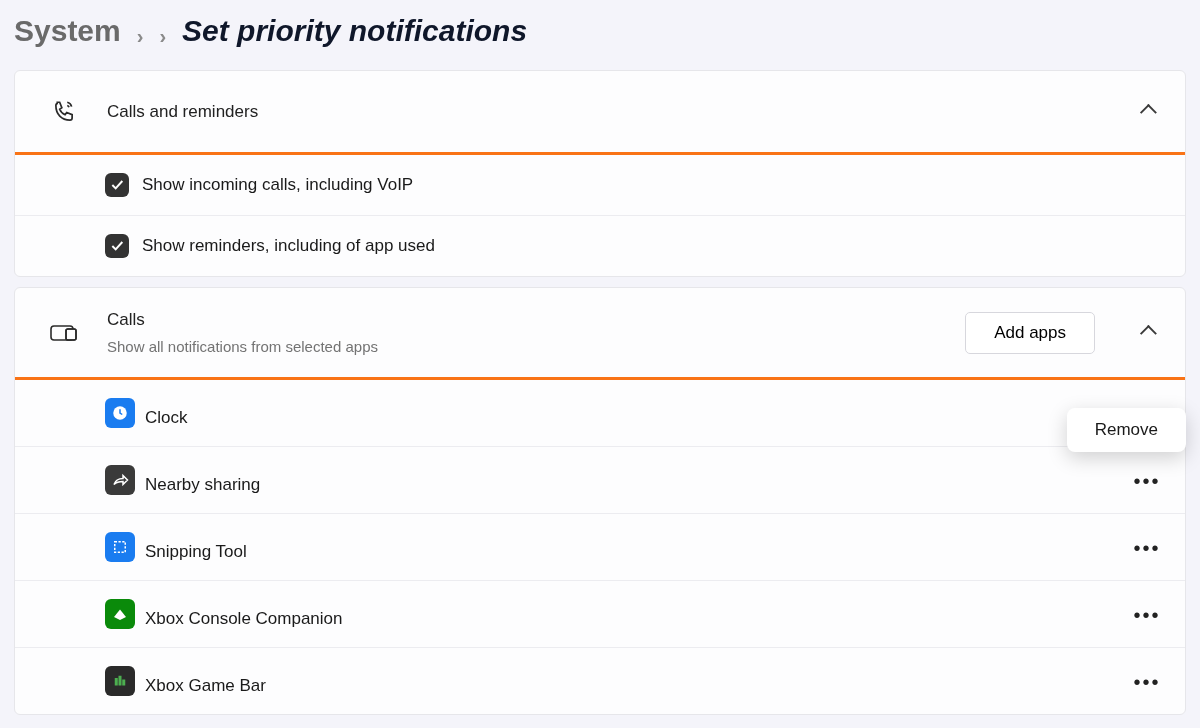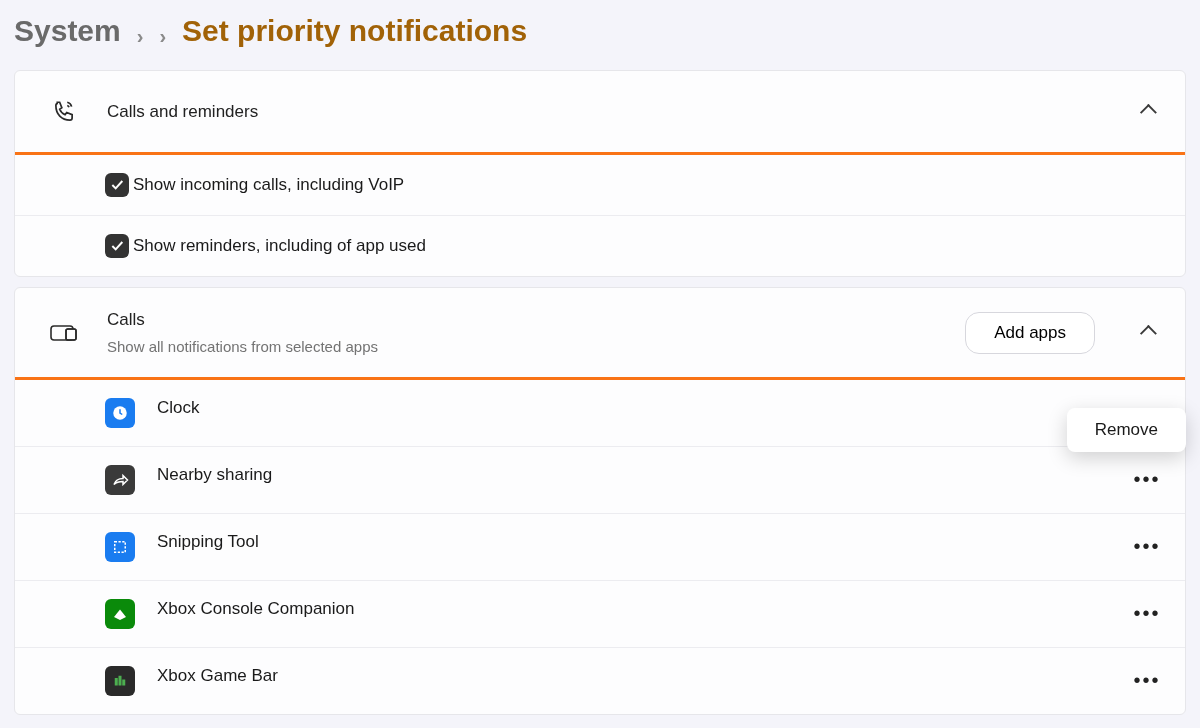--- a/index.html
+++ b/index.html
@@ -25,21 +25,22 @@
   }
   .breadcrumb .crumb-link {
     color: #6a6a6a;
     cursor: pointer;
   }
   .breadcrumb .chev {
     color: #8a8a8a;
     font-size: 20px;
   }
   .breadcrumb .crumb-current {
-    color: #a16207;
+    color: #0f172a;
+    font-style: italic;
   }
 
   
   .card {
     margin: 0 14px 10px 14px;
     background: #fdfdfe;
     border: 1px solid #e6e6ea;
     border-radius: 6px;
     overflow: hidden;
   }
@@ -60,50 +61,50 @@
     color: #2b2b2b;
   }
   .section-header .titles { flex: 1; }
   .section-header .title { font-size: 17px; color: #222; }
   .section-header .subtitle { font-size: 15px; color: #737373; margin-top: 8px; }
   .section-header .chevron { width: 28px; color: #3a3a3a; display:flex; align-items:center; justify-content:center; cursor:pointer;}
 
   .check-row {
     display: flex;
     align-items: center;
-    gap: 4px;
+    gap: 13px;
     padding: 18px 24px 18px 90px;
     border-bottom: 1px solid #ececf0;
     font-size: 17px;
   }
   .check-row:last-child { border-bottom: none; }
   .checkbox {
     width: 24px; height: 24px;
     background: #333;
     border-radius: 6px;
     display: flex; align-items:center; justify-content:center;
     cursor: pointer;
     flex-shrink: 0;
   }
   .checkbox svg { stroke: #fff; }
 
   .btn-outline {
     background: #fff;
     border: 1px solid #d7d7dd;
-    border-radius: 14px;
+    border-radius: 5px;
     padding: 10px 28px;
     font-size: 17px;
     cursor: pointer;
     margin-right: 10px;
   }
 
   .app-row {
     display: flex;
-    align-items: flex-start;
-    gap: 22px;
+    align-items: flex-end;
+    gap: 10px;
     padding: 18px 24px 18px 90px;
     border-bottom: 1px solid #ececf0;
     font-size: 17px;
     position: relative;
   }
   .app-row:last-child { border-bottom: none; }
   .app-icon {
     width: 30px; height: 30px;
     border-radius: 6px;
     display: flex; align-items:center; justify-content:center;

